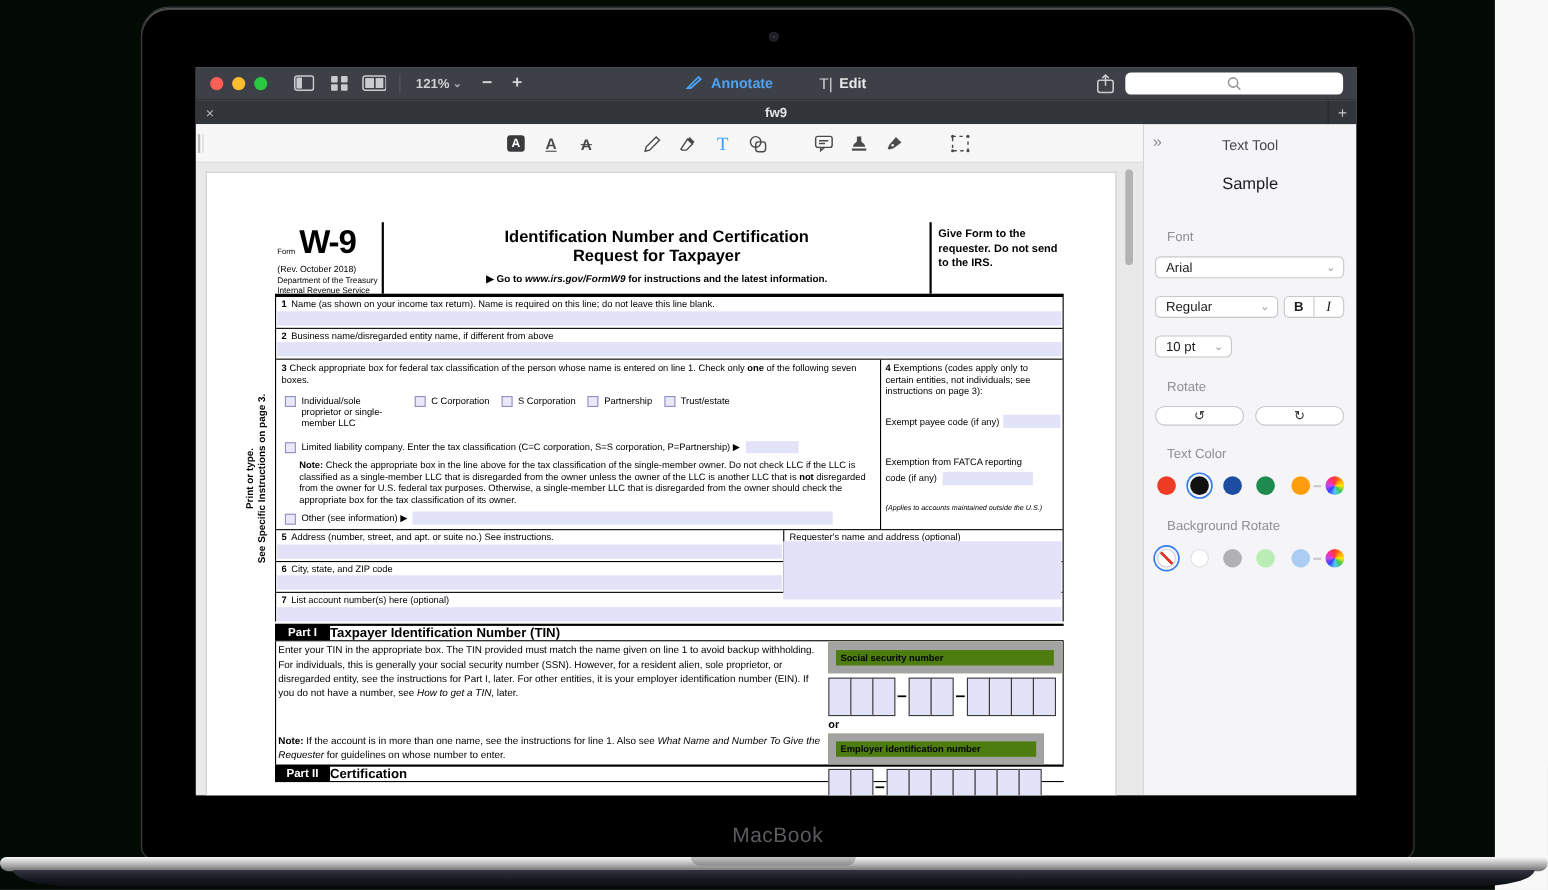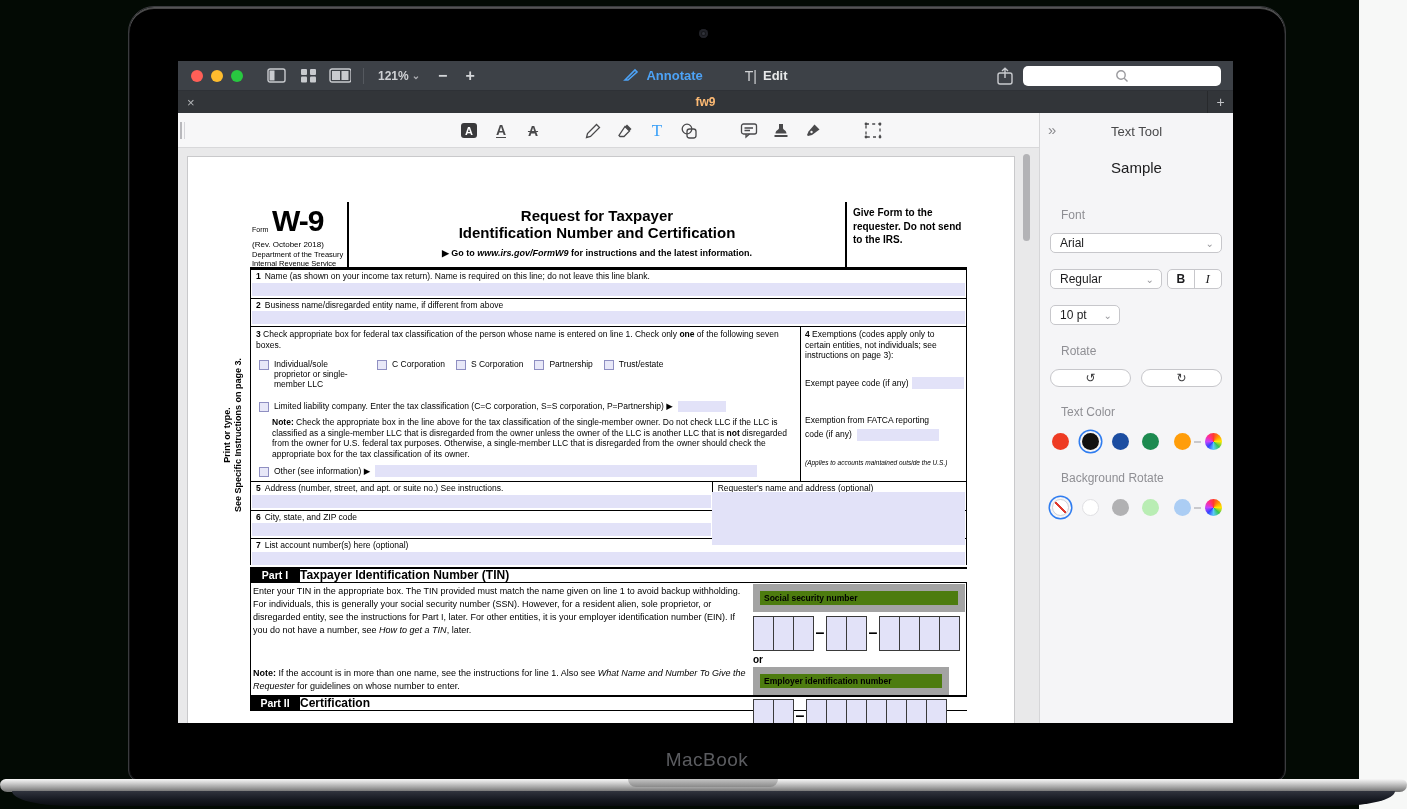--- a/index.html
+++ b/index.html
@@ -44,21 +44,21 @@
   .annotate { display:flex; align-items:center; gap:7px; color:#4da3f7; font-size:13px; font-weight:bold; }
   .editmode { display:flex; align-items:center; gap:6px; color:#e8e9ea; font-size:13px; font-weight:bold; }
   .editmode .tglyph { color:#d0d2d5; font-weight:normal; font-size:14px; }
   .share-btn { position:absolute; left:818px; top:6px; width:18px; height:19px; }
   .search-field { position:absolute; left:845px; top:5px; width:198px; height:20px; background:#fff;
                   border-radius:5px; display:flex; align-items:center; justify-content:center; }
 
   
   .tabbar { position:absolute; left:0; top:30px; width:1055px; height:22px; background:#323539; display:flex; align-items:center; }
   .tab-close { color:#b4b6b9; font-size:13px; padding-left:9px; width:30px; }
-  .tab-title { position:absolute; left:0; width:100%; text-align:center; color:#fdba74; font-size:12px; font-weight:bold; }
+  .tab-title { position:absolute; left:0; width:100%; text-align:center; color:#e5e5e5; font-size:12px; font-weight:bold; }
   .tab-add { position:absolute; right:0; top:0; width:26px; height:22px; border-left:1px solid #27292c;
              color:#c3c5c8; font-size:14px; display:flex; align-items:center; justify-content:center; }
 
   
   .docarea { position:absolute; left:0; top:52px; width:861px; height:610px; background:#e9e9ea; }
   .anno-toolbar { position:absolute; left:0; top:0; width:861px; height:35px; background:#f7f7f8;
                   border-bottom:1px solid #d8d8da; display:flex; align-items:center; }
   .drag-handle { position:absolute; left:2px; top:9px; width:5px; height:17px;
                  border-left:2px solid #b9b9bd; border-right:1px solid #d4d4d8; }
   .anno-icons { position:absolute; left:282px; top:0; height:35px; display:flex; align-items:center; gap:14px; }
@@ -314,22 +314,22 @@
 
             <div class="w9-header">
               <div class="hc1">
                 <span class="fw">Form</span>
                 <span class="wnine">W-9</span>
                 <span class="rev">(Rev. October 2018)</span>
                 <span class="dep">Department of the Treasury</span>
                 <span class="irs">Internal Revenue Service</span>
               </div>
               <div class="hc2">
+                <div class="t1">Identification Number and Certification</div>
                 <div class="t1">Request for Taxpayer</div>
-                <div class="t1">Identification Number and Certification</div>
                 <div class="goto">
                   <span>▶ Go to </span><i>www.irs.gov/FormW9</i><span> for instructions and the latest information.</span>
                 </div>
               </div>
               <div class="hc3">Give Form to the requester. Do not send to the IRS.</div>
             </div>
 
             <div class="rows">
 
               <div class="lrow">

